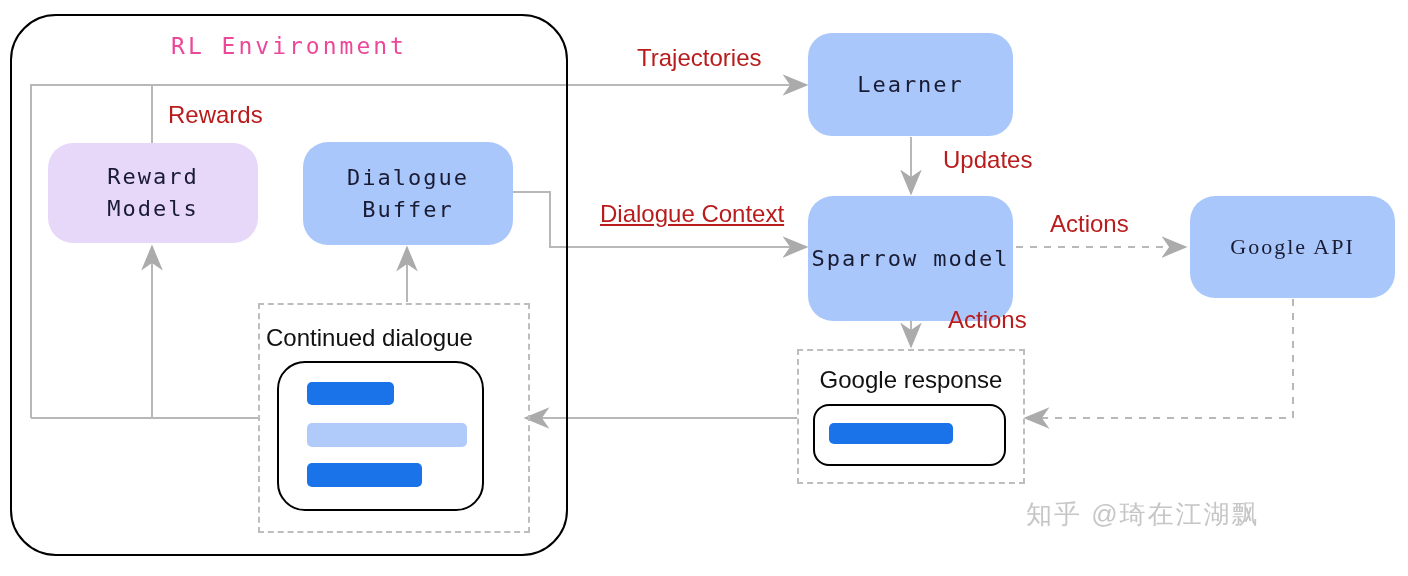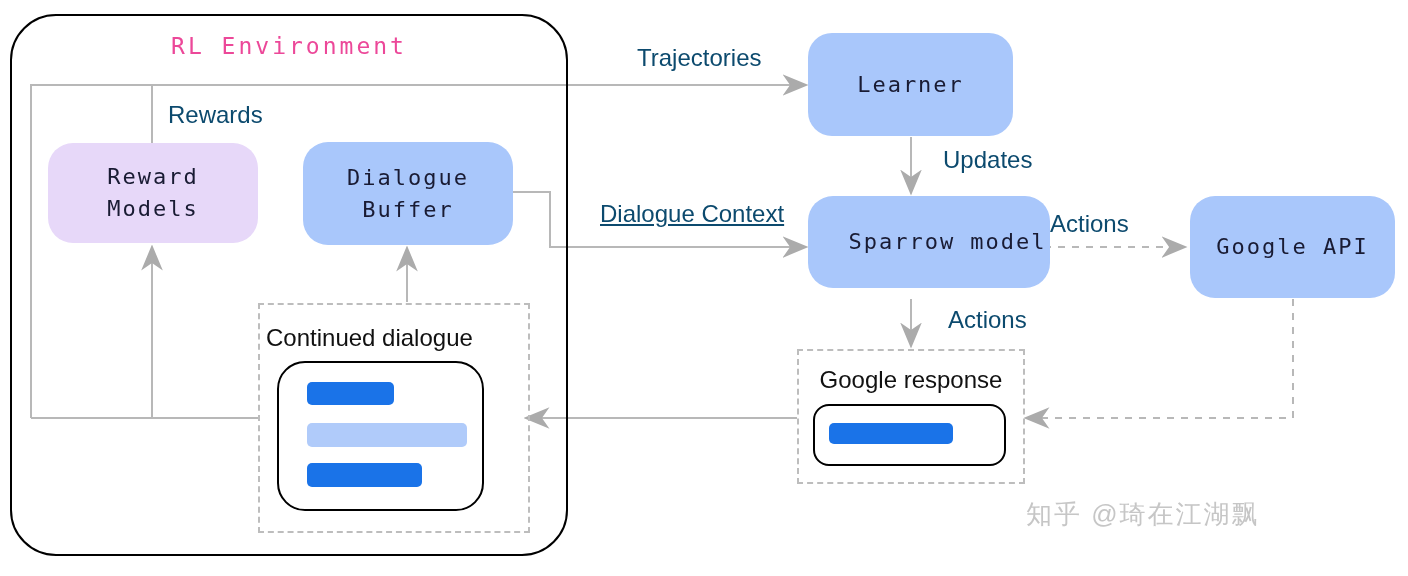--- a/index.html
+++ b/index.html
@@ -20,21 +20,21 @@
   .node {
     position:absolute; z-index:3; display:flex; align-items:center; justify-content:center;
     text-align:center; border-radius:25px;
     font-family:"DejaVu Sans Mono","Liberation Mono",monospace;
     font-size:22px; letter-spacing:2px; line-height:1.45;
     color:#191b33; white-space:pre-line;
   }
   .node-blue   { background:#a9c7fb; }
   .node-purple { background:#e7d8f9; }
   .edge-label {
-    position:absolute; z-index:4; font-size:24px; color:#0c4a6e; white-space:nowrap;
+    position:absolute; z-index:4; font-size:24px; color:#b91c1c; white-space:nowrap;
   }
   .dashed-group {
     position:absolute; z-index:3; border:2px dashed #bdbdbd; background:transparent;
   }
   .group-label { position:absolute; font-size:24px; color:#111; white-space:nowrap; }
   .inner-card {
     position:absolute; background:#ffffff; border:2.5px solid #000;
   }
   .bar { position:absolute; border-radius:5px; }
   .bar-dark  { background:#1a73e8; }
@@ -74,23 +74,23 @@
   </div>
 
   <div class="node node-purple" style="left:48px; top:143px; width:210px; height:100px;">Reward
 Models</div>
 
   <div class="node node-blue" style="left:303px; top:142px; width:210px; height:103px;">Dialogue
 Buffer</div>
 
   <div class="node node-blue" style="left:808px; top:33px; width:205px; height:103px;border-radius:24px;">Learner</div>
 
-  <div class="node node-blue" style="left:808px; top:196px; width:205px; height:92px;padding-left:37px;">Sparrow model</div>
+  <div class="node node-blue" style="left:808px; top:196px; width:205px; height:125px;">Sparrow model</div>
 
-  <div class="node node-blue" style="left:1190px; top:196px; width:205px; height:102px;">Google API</div>
+  <div class="node node-blue" style="left:1190px; top:196px; width:205px; height:102px;font-family:Liberation Serif, serif;">Google API</div>
 
   <div class="dashed-group" style="left:258px; top:303px; width:268px; height:226px;">
     <div class="group-label" style="left:6px; top:19px;">Continued dialogue</div>
     <div class="inner-card" style="left:17px; top:56px; width:203px; height:146px; border-radius:28px;">
       <div class="bar bar-dark" style="left:28px; top:19px;  width:87px;  height:23px;"></div>
       <div class="bar bar-light" style="left:28px; top:60px;  width:160px; height:24px;"></div>
       <div class="bar bar-dark" style="left:28px; top:100px; width:115px; height:24px;"></div>
     </div>
   </div>
 

